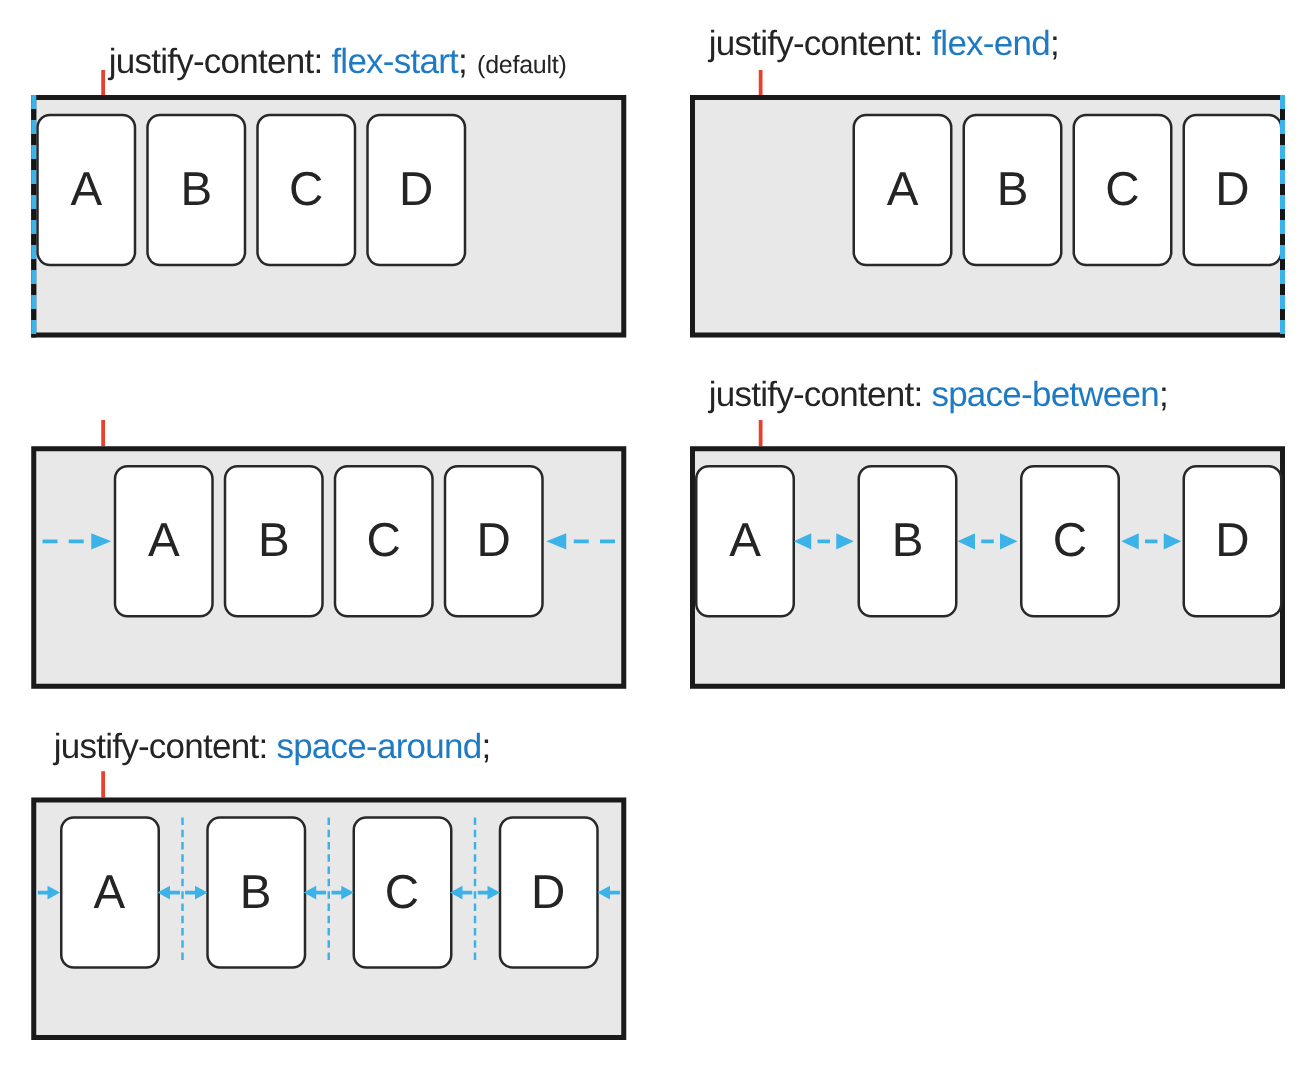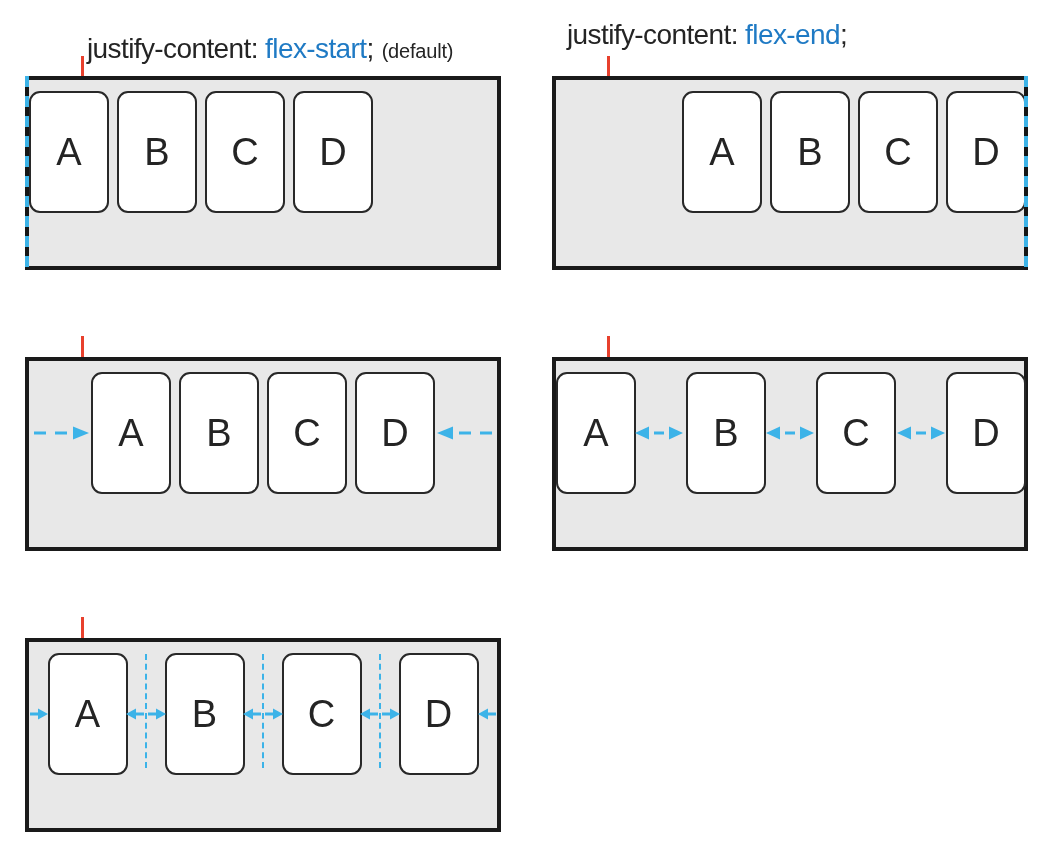--- a/index.html
+++ b/index.html
@@ -86,20 +86,21 @@
       <polygon points="17,0.5 1,7 17,13.5" fill="#3cb3e8"></polygon>
     </svg>
     <div class="box">A</div>
     <div class="box">B</div>
     <div class="box">C</div>
     <div class="box">D</div>
   </div>
 </section>
 
 <section class="panel">
+  <div class="label" style="left:567px;top:301px;"><span class="lp">justify-content: </span><span class="lv">space-between</span><span>;</span></div>
   <div class="tick" style="left:607px;top:336px;"></div>
   <div class="flexbox sb" style="left:552px;top:357px;">
     <svg class="arrow" style="left:79px;top:65px;" width="48" height="14" viewBox="0 0 48 14">
       <polygon points="14,0.5 0,7 14,13.5" fill="#3cb3e8"></polygon>
       <line x1="19" y1="7" x2="29" y2="7" stroke="#3cb3e8" stroke-width="3"></line>
       <polygon points="34,0.5 48,7 34,13.5" fill="#3cb3e8"></polygon>
     </svg>
     <svg class="arrow" style="left:210px;top:65px;" width="48" height="14" viewBox="0 0 48 14">
       <polygon points="14,0.5 0,7 14,13.5" fill="#3cb3e8"></polygon>
       <line x1="19" y1="7" x2="29" y2="7" stroke="#3cb3e8" stroke-width="3"></line>
@@ -111,20 +112,21 @@
       <polygon points="34,0.5 48,7 34,13.5" fill="#3cb3e8"></polygon>
     </svg>
     <div class="box">A</div>
     <div class="box">B</div>
     <div class="box">C</div>
     <div class="box">D</div>
   </div>
 </section>
 
 <section class="panel">
+  <div class="label" style="left:43px;top:582px;"><span class="lp">justify-content: </span><span class="lv">space-around</span><span>;</span></div>
   <div class="tick" style="left:81px;top:617px;"></div>
   <div class="flexbox sa" style="left:25px;top:638px;">
     <div class="divider" style="left:116px;"></div>
     <div class="divider" style="left:233px;"></div>
     <div class="divider" style="left:350px;"></div>
 
     <svg class="arrow" style="left:1px;top:66px;" width="18" height="12" viewBox="0 0 18 12">
       <line x1="0" y1="6" x2="9" y2="6" stroke="#3cb3e8" stroke-width="3"></line>
         <polygon points="8,0.5 18,6 8,11.5" fill="#3cb3e8"></polygon>
     </svg>

